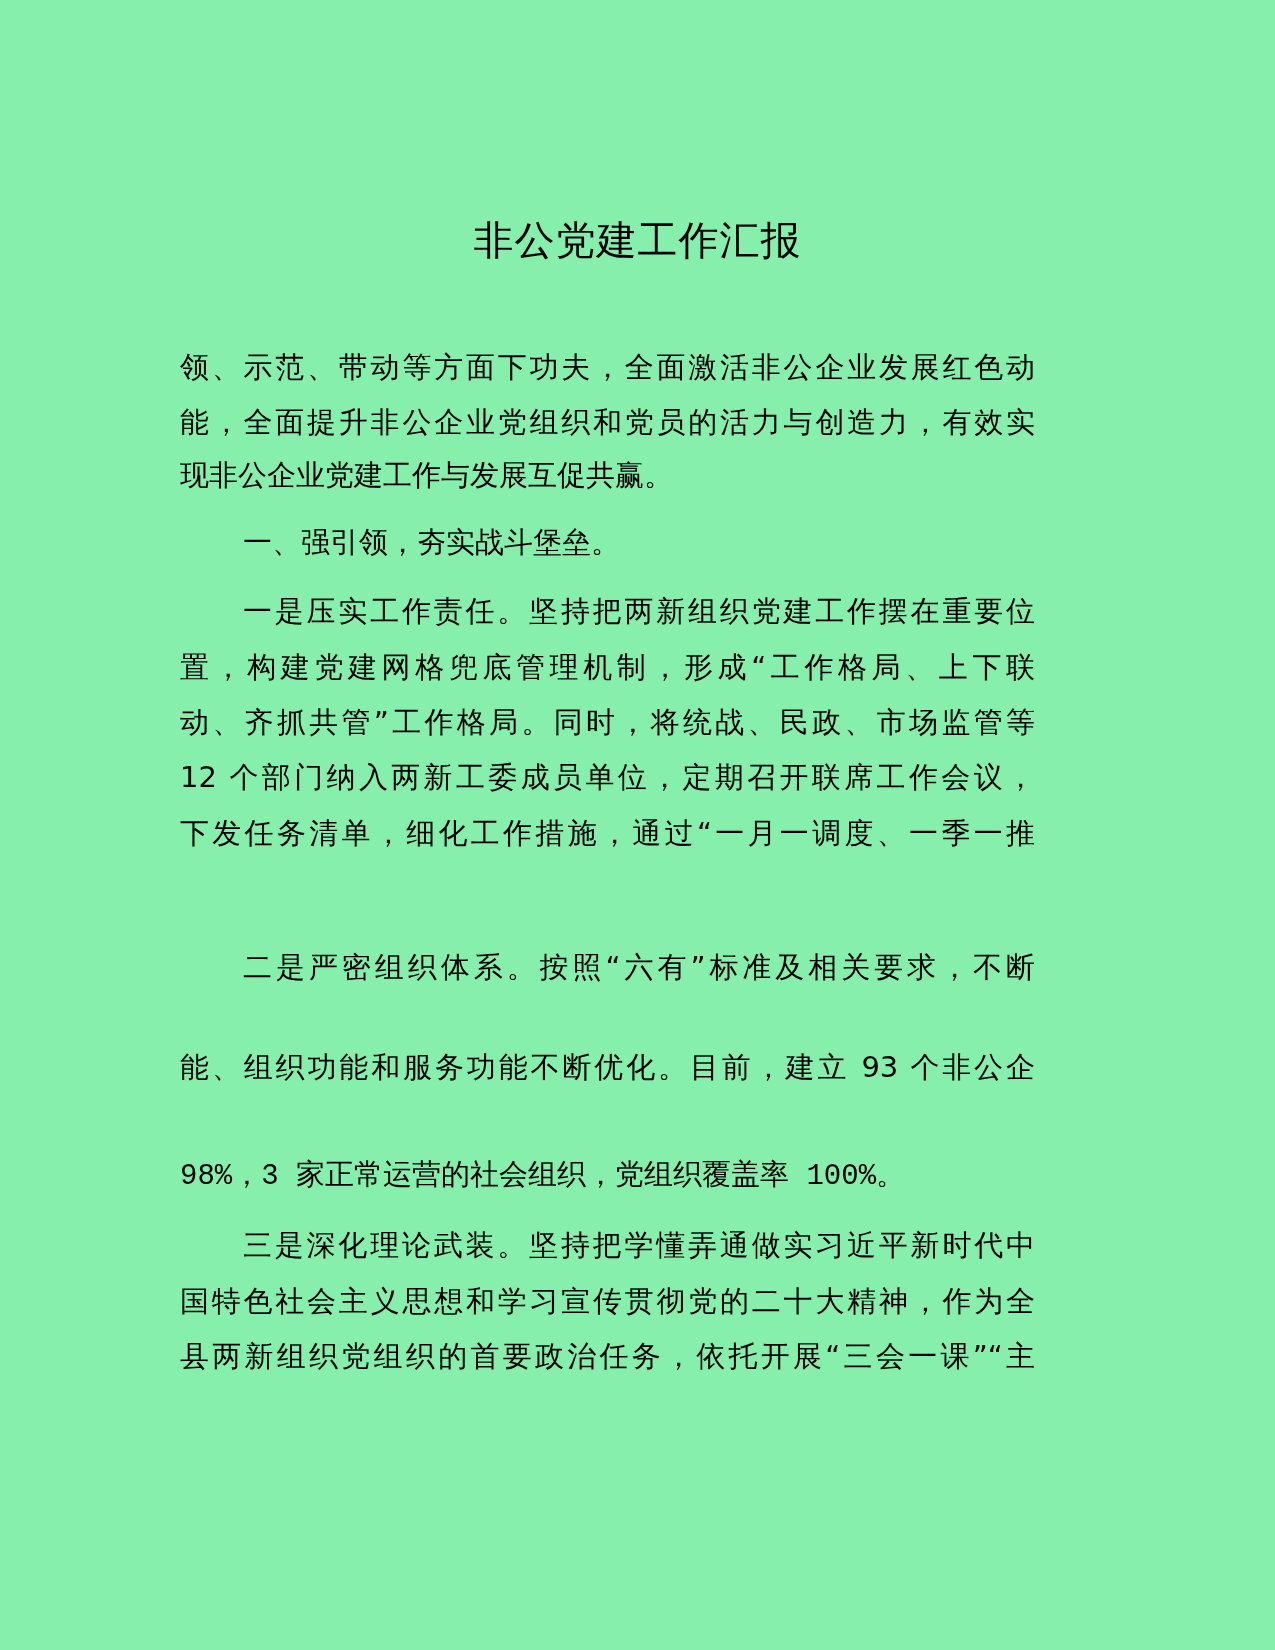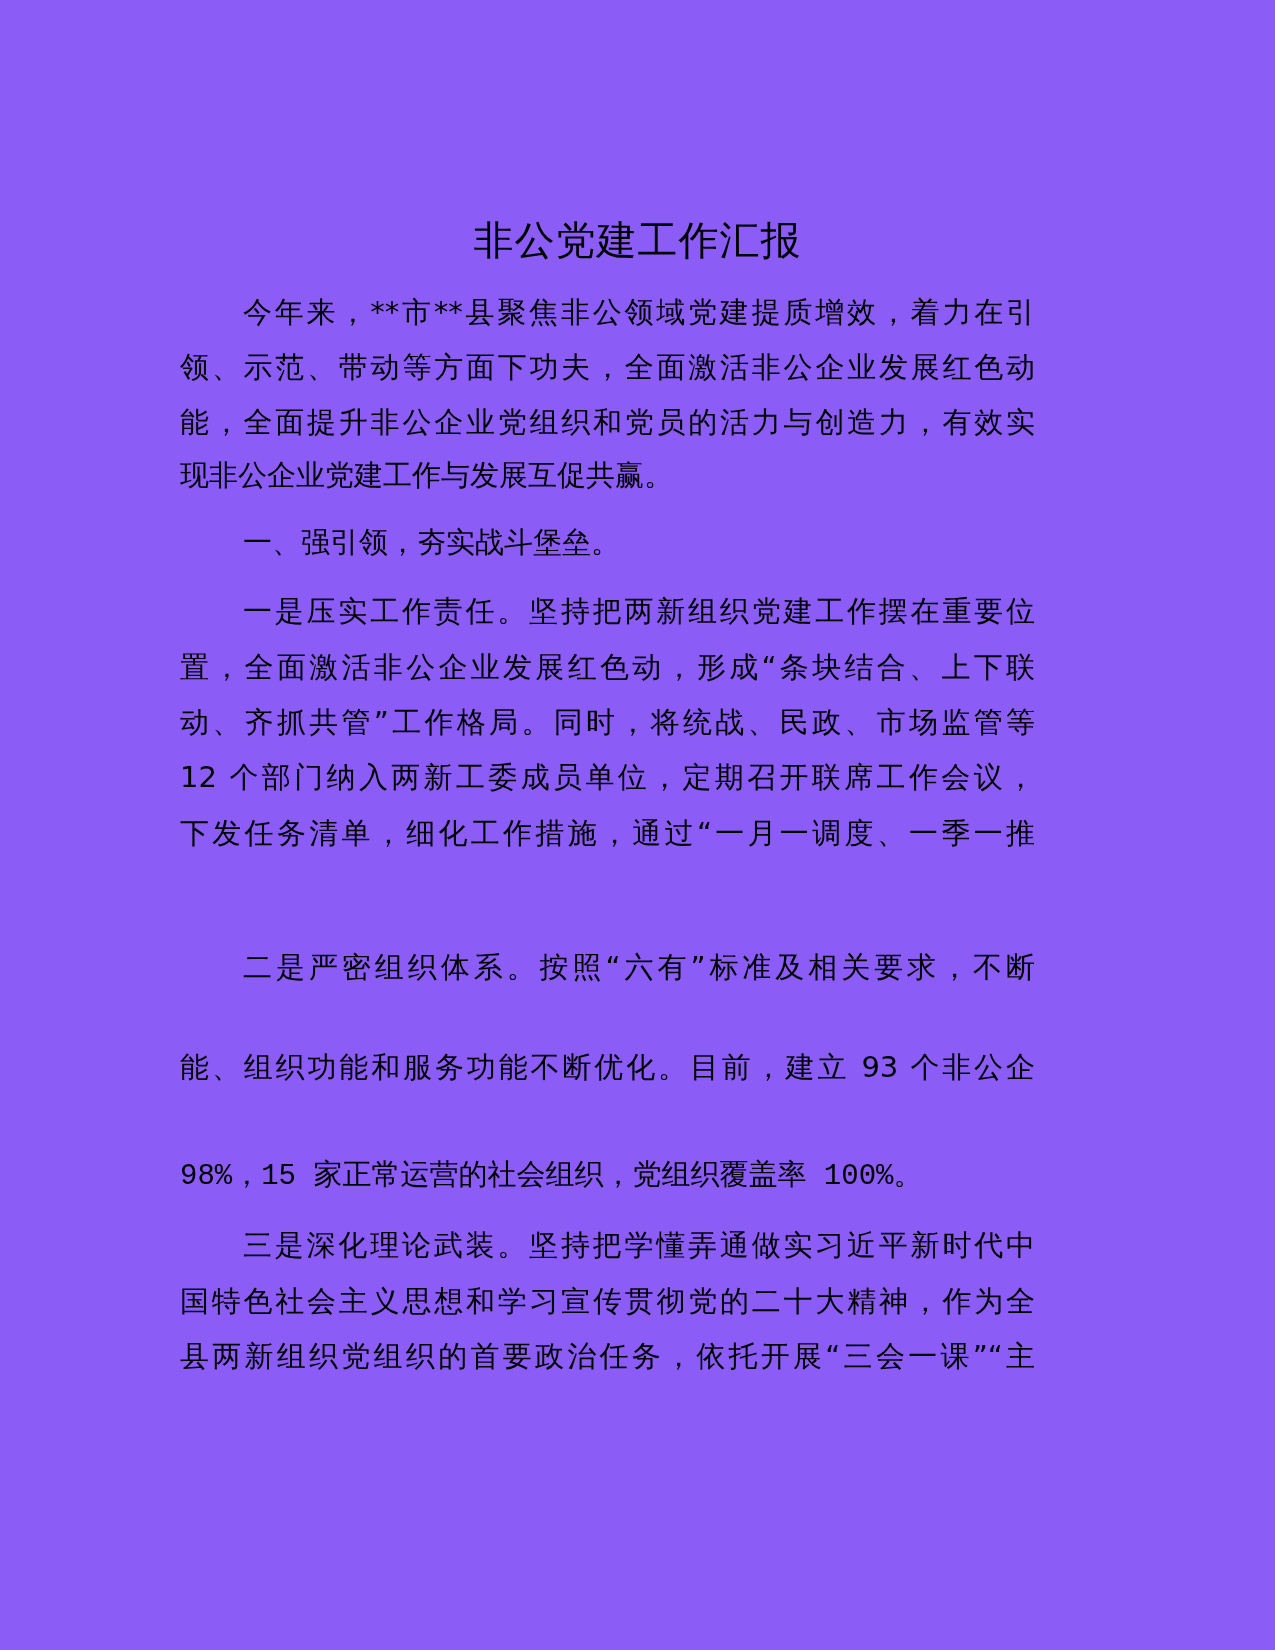--- a/index.html
+++ b/index.html
@@ -13,21 +13,21 @@
       position: relative;
       overflow: hidden;
       font-family: "DejaVu Sans", "Liberation Sans", sans-serif;
       color: #000000;
     }
     .page {
       position: absolute;
       left: 0; top: 0;
       width: 1275px;
       height: 1650px;
-      background: #8b5cf6;
+      background: #86efac;
     }
     .title {
       position: absolute;
       left: 0;
       width: 1275px;
       top: 214px;
       text-align: center;
       font-size: 40px;
       line-height: 52px;
       letter-spacing: 1px;
@@ -46,34 +46,33 @@
     .line.indent { left: 243px; width: 792px; }
     .line.last { text-align-last: left; font-family: Liberation Mono, monospace; }
   </style>
 </head>
 <body>
 
 <div class="page">
 
   <div class="title">非公党建工作汇报</div>
 
-  <div class="line indent" style="top:292px">今年来，**市**县聚焦非公领域党建提质增效，着力在引</div>
   <div class="line" style="top:347px">领、示范、带动等方面下功夫，全面激活非公企业发展红色动</div>
   <div class="line" style="top:402px">能，全面提升非公企业党组织和党员的活力与创造力，有效实</div>
   <div class="line last" style="top:458px">现非公企业党建工作与发展互促共赢。</div>
 
   <div class="line indent last" style="top:525px">一、强引领，夯实战斗堡垒。</div>
 
   <div class="line indent" style="top:591px">一是压实工作责任。坚持把两新组织党建工作摆在重要位</div>
-  <div class="line" style="top:647px">置，全面激活非公企业发展红色动，形成“条块结合、上下联</div>
+  <div class="line" style="top:647px">置，构建党建网格兜底管理机制，形成“工作格局、上下联</div>
   <div class="line" style="top:702px">动、齐抓共管”工作格局。同时，将统战、民政、市场监管等</div>
   <div class="line" style="top:757px">12 个部门纳入两新工委成员单位，定期召开联席工作会议，</div>
   <div class="line" style="top:813px">下发任务清单，细化工作措施，通过“一月一调度、一季一推</div>
 
   <div class="line indent" style="top:947px">二是严密组织体系。按照“六有”标准及相关要求，不断</div>
   <div class="line" style="top:1047px">能、组织功能和服务功能不断优化。目前，建立 93 个非公企</div>
-  <div class="line last" style="top:1157px">98%，15 家正常运营的社会组织，党组织覆盖率 100%。</div>
+  <div class="line last" style="top:1157px">98%，3 家正常运营的社会组织，党组织覆盖率 100%。</div>
 
   <div class="line indent" style="top:1225px">三是深化理论武装。坚持把学懂弄通做实习近平新时代中</div>
   <div class="line" style="top:1281px">国特色社会主义思想和学习宣传贯彻党的二十大精神，作为全</div>
   <div class="line" style="top:1336px">县两新组织党组织的首要政治任务，依托开展“三会一课”“主</div>
 
 </div>
 
 </body></html>

